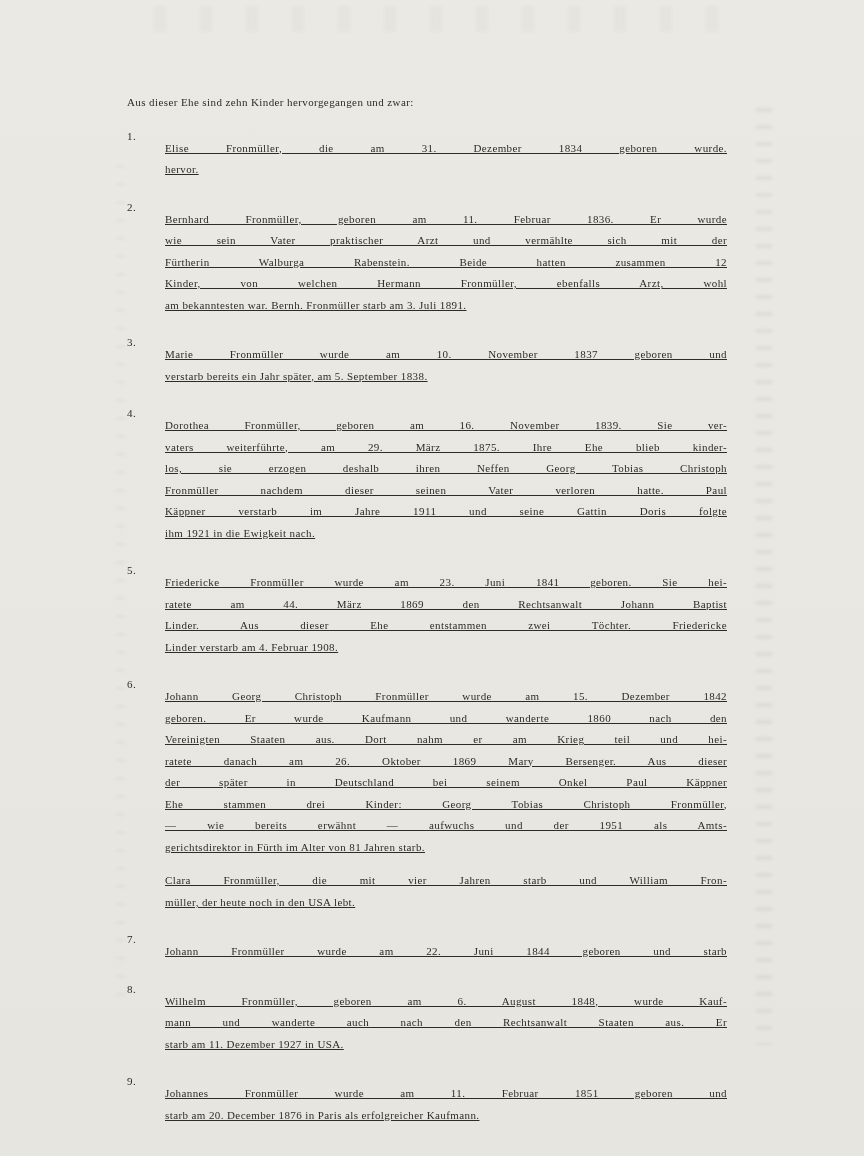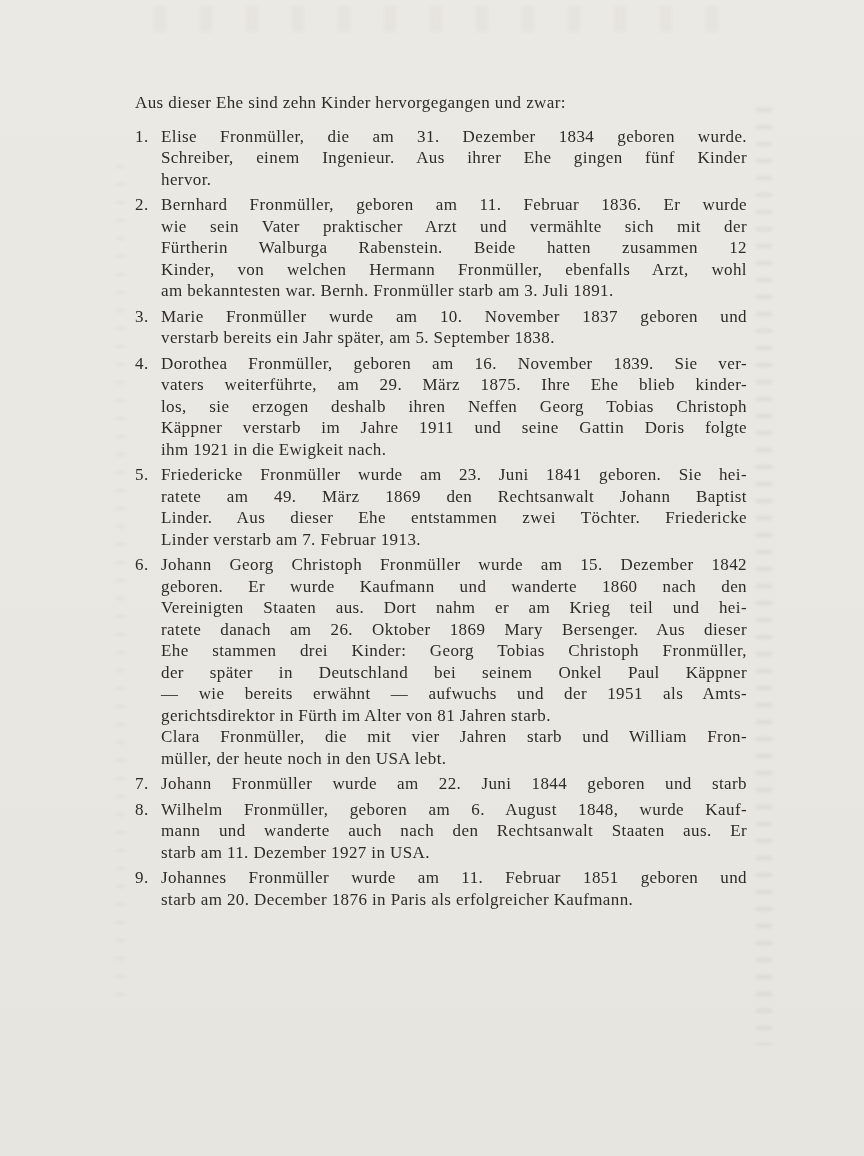--- a/index.html
+++ b/index.html
@@ -8,32 +8,32 @@
     width: 864px;
     height: 1156px;
     margin: 0 auto;
     background: linear-gradient(180deg, #ebe9e4 0%, #e9e7e2 55%, #e7e5e0 100%);
     overflow: hidden;
     font-family: "Liberation Serif", serif;
     color: #2e2c29;
   }
   .content {
     position: absolute;
-    left: 135px;
+    left: 127px;
     top: 92px;
     width: 612px;
-    font-size: 17px;
+    font-size: 11px;
     line-height: 21.5px;
     letter-spacing: 0.4px;
   }
   .intro { margin: 0 0 12px 0; }
   .item { display: flex; margin-bottom: 4px; }
   .num { flex: none; min-width: 26px; }
   .txt { flex: 1; min-width: 0; }
-  .para { margin: 0; }
+  .para { margin: 12px; text-decoration: underline; }
   .line { text-align: justify; text-align-last: justify; }
   .line.last { text-align-last: left; }
   
   .bleed { position: absolute; filter: blur(1.6px); pointer-events: none; }
   .bleed-right {
     right: 92px; top: 95px; width: 16px; height: 950px; opacity: .55;
     background: repeating-linear-gradient(to bottom,
       transparent 0 13px, rgba(110,105,95,.16) 13px 17px);
   }
   .bleed-left {
@@ -58,21 +58,20 @@
 
   <div class="content">
 
     <p class="intro">Aus dieser Ehe sind zehn Kinder hervorgegangen und zwar:</p>
 
     <div class="item">
       <span class="num">1.</span>
       <div class="txt">
           <div class="para">
             <div class="line">Elise Fronmüller, die am 31. Dezember 1834 geboren wurde.</div>
-            <div class="line">Schreiber, einem Ingenieur. Aus ihrer Ehe gingen fünf Kinder</div>
             <div class="line last">hervor.</div>
           </div>
         </div>
     </div>
 
     <div class="item">
       <span class="num">2.</span>
       <div class="txt">
           <div class="para">
             <div class="line">Bernhard Fronmüller, geboren am 11. Februar 1836. Er wurde</div>
@@ -94,48 +93,49 @@
         </div>
     </div>
 
     <div class="item">
       <span class="num">4.</span>
       <div class="txt">
           <div class="para">
             <div class="line">Dorothea Fronmüller, geboren am 16. November 1839. Sie ver-</div>
             <div class="line">vaters weiterführte, am 29. März 1875. Ihre Ehe blieb kinder-</div>
             <div class="line">los, sie erzogen deshalb ihren Neffen Georg Tobias Christoph</div>
+            <div class="line">Fronmüller nachdem dieser seinen Vater verloren hatte. Paul</div>
             <div class="line">Käppner verstarb im Jahre 1911 und seine Gattin Doris folgte</div>
             <div class="line last">ihm 1921 in die Ewigkeit nach.</div>
           </div>
         </div>
     </div>
 
     <div class="item">
       <span class="num">5.</span>
       <div class="txt">
           <div class="para">
             <div class="line">Friedericke Fronmüller wurde am 23. Juni 1841 geboren. Sie hei-</div>
-            <div class="line">ratete am 49. März 1869 den Rechtsanwalt Johann Baptist</div>
+            <div class="line">ratete am 44. März 1869 den Rechtsanwalt Johann Baptist</div>
             <div class="line">Linder. Aus dieser Ehe entstammen zwei Töchter. Friedericke</div>
-            <div class="line last">Linder verstarb am 7. Februar 1913.</div>
+            <div class="line last">Linder verstarb am 4. Februar 1908.</div>
           </div>
         </div>
     </div>
 
     <div class="item">
       <span class="num">6.</span>
       <div class="txt">
           <div class="para">
             <div class="line">Johann Georg Christoph Fronmüller wurde am 15. Dezember 1842</div>
             <div class="line">geboren. Er wurde Kaufmann und wanderte 1860 nach den</div>
             <div class="line">Vereinigten Staaten aus. Dort nahm er am Krieg teil und hei-</div>
             <div class="line">ratete danach am 26. Oktober 1869 Mary Bersenger. Aus dieser</div>
+            <div class="line">der später in Deutschland bei seinem Onkel Paul Käppner</div>
             <div class="line">Ehe stammen drei Kinder: Georg Tobias Christoph Fronmüller,</div>
-            <div class="line">der später in Deutschland bei seinem Onkel Paul Käppner</div>
             <div class="line">— wie bereits erwähnt — aufwuchs und der 1951 als Amts-</div>
             <div class="line last">gerichtsdirektor in Fürth im Alter von 81 Jahren starb.</div>
           </div>
           <div class="para">
             <div class="line">Clara Fronmüller, die mit vier Jahren starb und William Fron-</div>
             <div class="line last">müller, der heute noch in den USA lebt.</div>
           </div>
         </div>
     </div>
 

